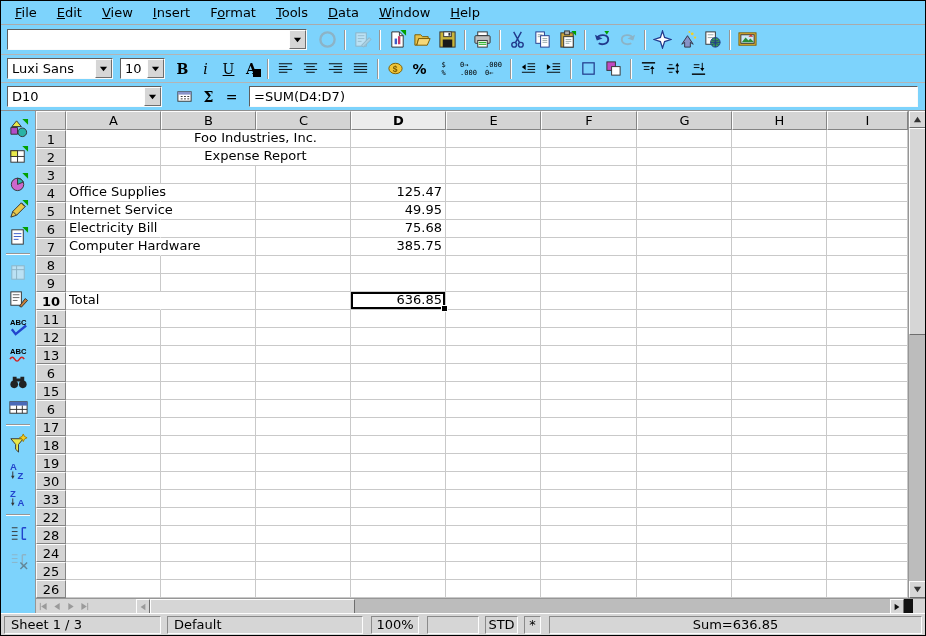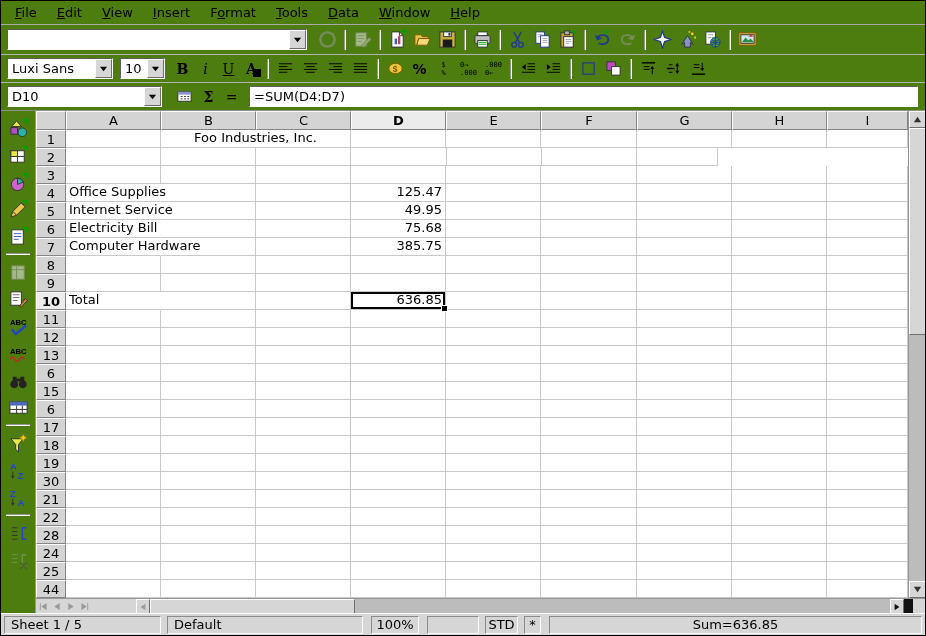--- a/index.html
+++ b/index.html
@@ -1,18 +1,18 @@
 <!DOCTYPE html>
 <html><head>
 <meta charset="utf-8">
 <style>
   * { box-sizing: border-box; }
   html,body { margin:0; padding:0; background:#555; }
   .window {
-    width:926px; height:636px; border:1px solid #000; background:#4d7c0f;
+    width:926px; height:636px; border:1px solid #000; background:#7dd3fc;
     display:flex; flex-direction:column; overflow:hidden;
     font-family:"DejaVu Sans","Liberation Sans",sans-serif; font-size:13px; color:#000;
   }
   
   .menubar { height:24px; flex:none; display:flex; align-items:center; padding:0 4px; border-bottom:1px solid #aaa; }
   .menu-item { padding:2px 10px; white-space:nowrap; cursor:default; }
   
   .toolbar { flex:none; display:flex; align-items:center; padding:0 4px; border-bottom:1px solid #b4b4b4; }
   .funcbar { height:30px; }
   .fmtbar  { height:28px; }
@@ -545,20 +545,21 @@
                 <div class="cell" style="width:95px"></div>
                 <div class="cell" style="width:95px"></div>
                 <div class="cell" style="width:96px"></div>
                 <div class="cell" style="width:95px"></div>
                 <div class="cell" style="width:95px"></div>
                 <div class="cell" style="width:81px"></div>
               </div>
               <div class="grid-row">
                 <div class="rowh">2</div>
                 <div class="cell" style="width:95px"></div>
+                <div class="cell center" style="width:190px">Expense Report</div>
                 <div class="cell" style="width:95px"></div>
                 <div class="cell" style="width:95px"></div>
                 <div class="cell" style="width:96px"></div>
                 <div class="cell" style="width:95px"></div>
                 <div class="cell" style="width:95px"></div>
                 <div class="cell" style="width:81px"></div>
               </div>
               <div class="grid-row">
                 <div class="rowh">3</div>
                 <div class="cell" style="width:95px"></div>
@@ -769,21 +770,21 @@
                 <div class="cell" style="width:95px"></div>
                 <div class="cell" style="width:95px"></div>
                 <div class="cell" style="width:95px"></div>
                 <div class="cell" style="width:95px"></div>
                 <div class="cell" style="width:96px"></div>
                 <div class="cell" style="width:95px"></div>
                 <div class="cell" style="width:95px"></div>
                 <div class="cell" style="width:81px"></div>
               </div>
               <div class="grid-row">
-                <div class="rowh">21</div>
+                <div class="rowh">33</div>
                 <div class="cell" style="width:95px"></div>
                 <div class="cell" style="width:95px"></div>
                 <div class="cell" style="width:95px"></div>
                 <div class="cell" style="width:95px"></div>
                 <div class="cell" style="width:95px"></div>
                 <div class="cell" style="width:96px"></div>
                 <div class="cell" style="width:95px"></div>
                 <div class="cell" style="width:95px"></div>
                 <div class="cell" style="width:81px"></div>
               </div>
@@ -829,21 +830,21 @@
                 <div class="cell" style="width:95px"></div>
                 <div class="cell" style="width:95px"></div>
                 <div class="cell" style="width:95px"></div>
                 <div class="cell" style="width:95px"></div>
                 <div class="cell" style="width:96px"></div>
                 <div class="cell" style="width:95px"></div>
                 <div class="cell" style="width:95px"></div>
                 <div class="cell" style="width:81px"></div>
               </div>
               <div class="grid-row">
-                <div class="rowh">44</div>
+                <div class="rowh">26</div>
                 <div class="cell" style="width:95px"></div>
                 <div class="cell" style="width:95px"></div>
                 <div class="cell" style="width:95px"></div>
                 <div class="cell" style="width:95px"></div>
                 <div class="cell" style="width:95px"></div>
                 <div class="cell" style="width:96px"></div>
                 <div class="cell" style="width:95px"></div>
                 <div class="cell" style="width:95px"></div>
                 <div class="cell" style="width:81px"></div>
               </div>
@@ -905,21 +906,21 @@
           </button>
           <div class="scroll-corner"></div>
           <div class="corner-pad"></div>
         </div>
       </div>
     </div>
   </div>
 
   <div class="statusbar">
     <div class="spanel" style="width:157px">
-        <span>Sheet 1 / 5</span>
+        <span>Sheet 1 / 3</span>
       </div>
     <div class="spanel" style="width:196px;margin-left:6px">
         <span>Default</span>
       </div>
     <div class="spanel centered" style="width:48px;margin-left:8px">
         <span>100%</span>
       </div>
     <div class="spanel" style="width:52px;margin-left:8px"></div>
     <div class="spanel centered" style="width:33px;margin-left:6px">
         <span>STD</span>

